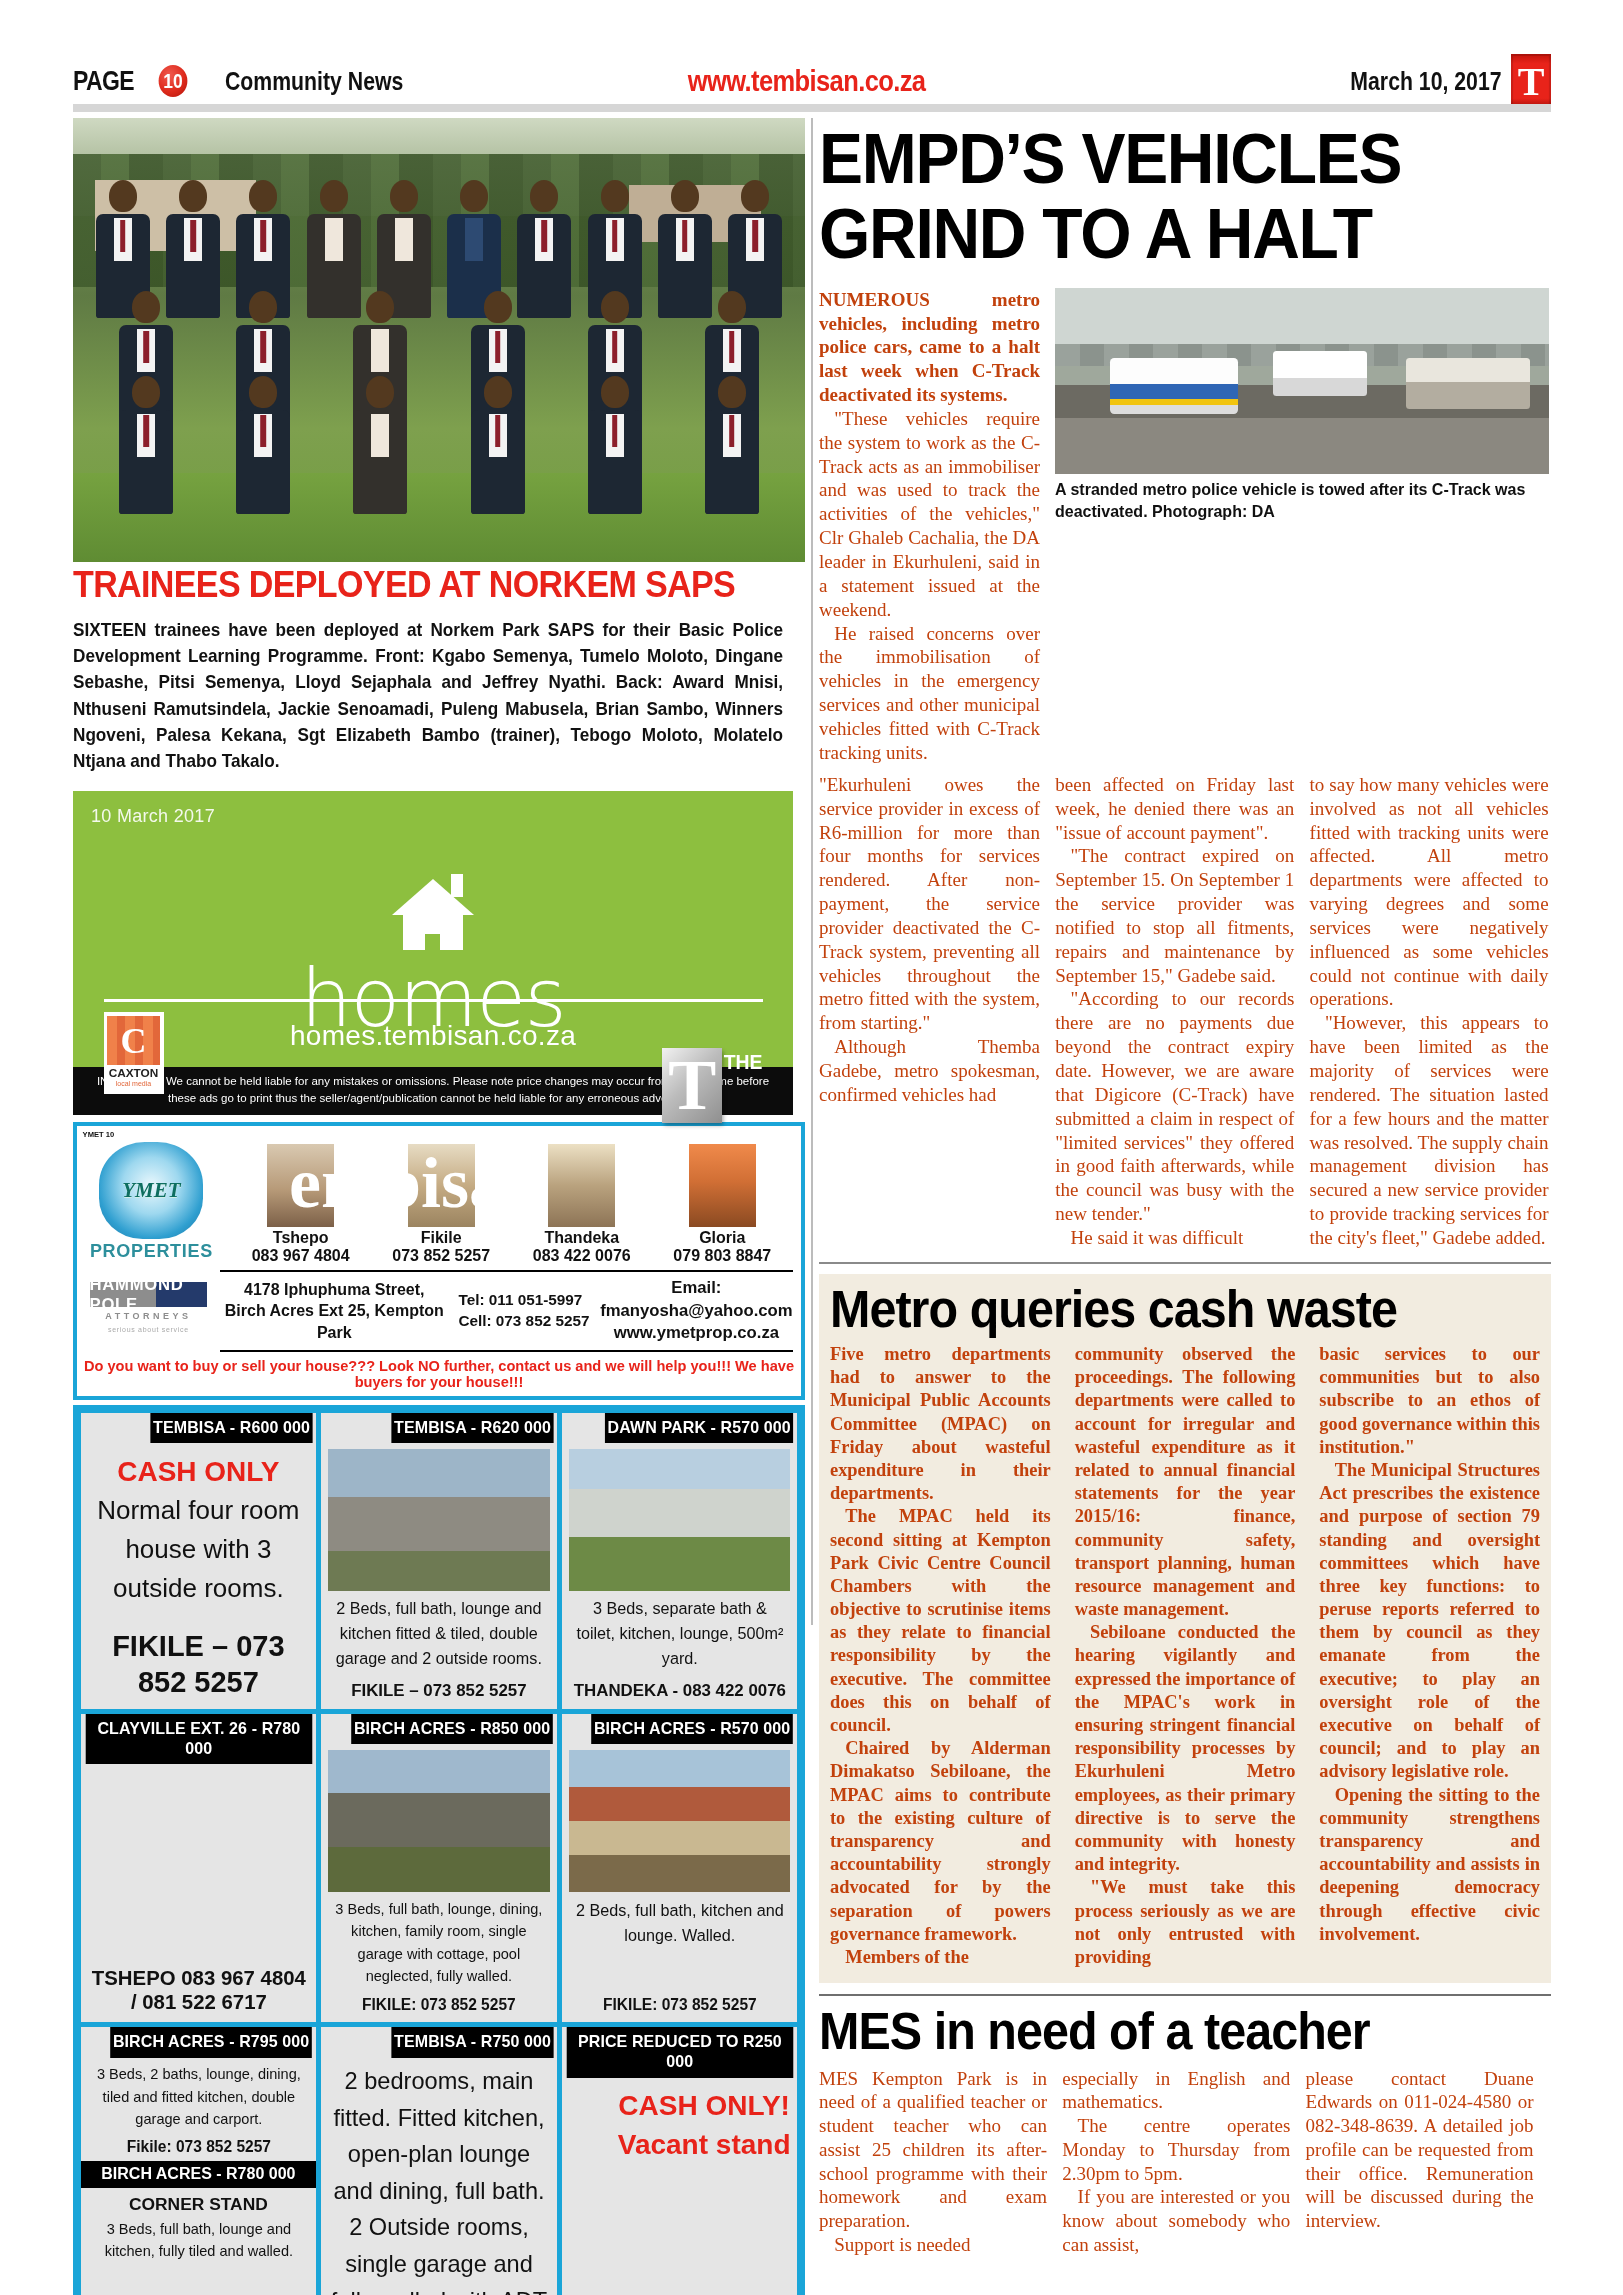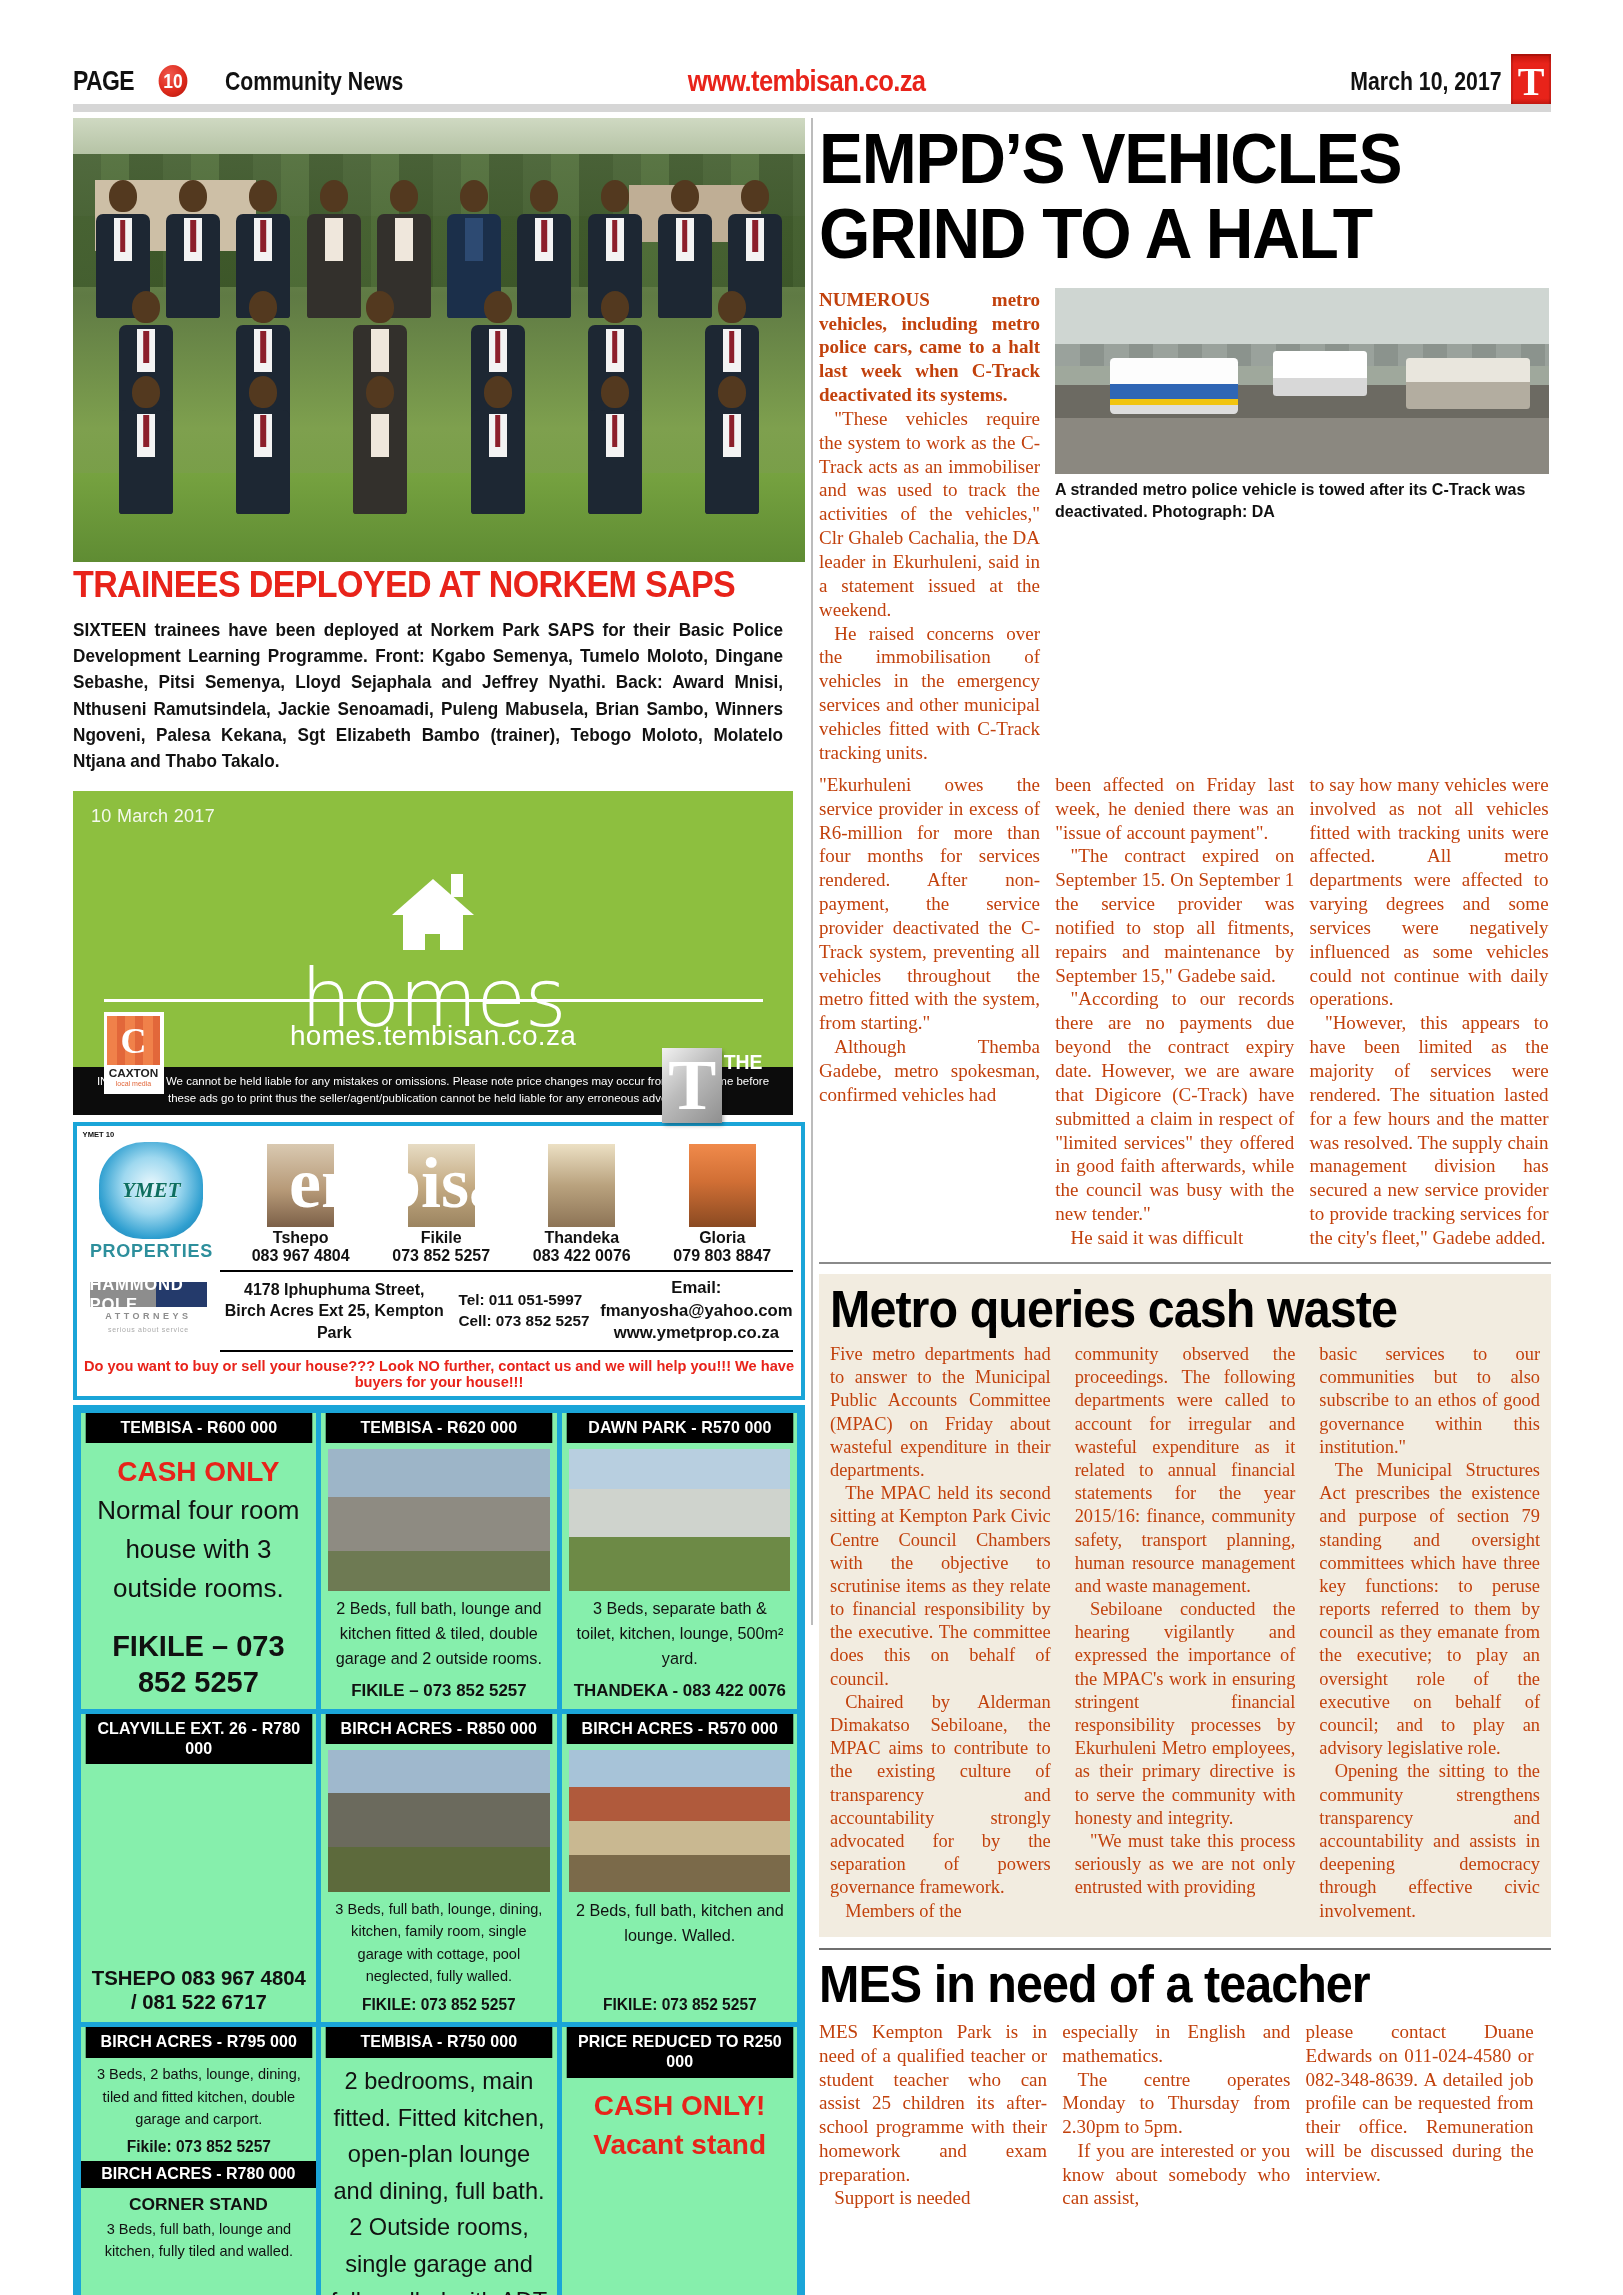--- a/index.html
+++ b/index.html
@@ -251,21 +251,21 @@
     color:#e8231a; font-weight:bold; font-size: 14.6px; text-align:center;
     padding-top: 5.6px;
   }
 
   
   .props {
     width: 732px; margin-top: 5.6px; border: 4.9px solid #1aa5d8;
     background: #1aa5d8; padding: 3.5px;
     display: grid; grid-template-columns: repeat(3, 1fr); gap: 4.9px;
   }
-  .prop { background:#86efac; display:flex; flex-direction:column; }
+  .prop { background:#e5e5e5; display:flex; flex-direction:column;align-items:flex-end; }
   .prop-head {
     background:#000; color:#fff; font-weight:bold; font-size: 16.7px;
     text-align:center; padding: 4.9px 2.8px 5.6px; letter-spacing:0.1px;
     transform: scaleX(0.96);
   }
   .prop-body { padding: 5.6px 7px 8.3px; flex:1; display:flex; flex-direction:column;}
   .prop-img {
     width: 100%; height: 142px; margin-bottom: 5.6px;
     background: linear-gradient(180deg,#9db5c8 0 34%, #8e8b82 34% 72%, #6e7a53 72% 100%);
   }
@@ -344,21 +344,21 @@
 
   
   .art2 {
     background: #f2ece0; margin-top: 9.7px; padding: 9.7px 11px 14px;
   }
   .head2 {
     font-weight:bold; font-size: 51px; color:#000; letter-spacing:-1px;
     line-height: 1.0; transform: scaleX(0.95); transform-origin: left top;
     white-space: nowrap; padding-bottom: 8.3px;
   }
-  .art2-cols { display:flex; gap: 24px; }
+  .art2-cols { display:flex; gap: 24px; font-weight: bold; }
   .art2-cols .colbody { font-size: 18.4px; line-height: 1.26; }
   .w328 { width: 228px; }
 
   .hr-thin2 { height: 2.1px; background:#6f6f6f; margin: 11px 0 0; }
 
   
   .art3 { margin-top: 9.7px; }
   .head3 {
     font-weight:bold; font-size: 51px; color:#000; letter-spacing:-1px;
     line-height: 1.0; transform: scaleX(0.95); transform-origin: left top;

